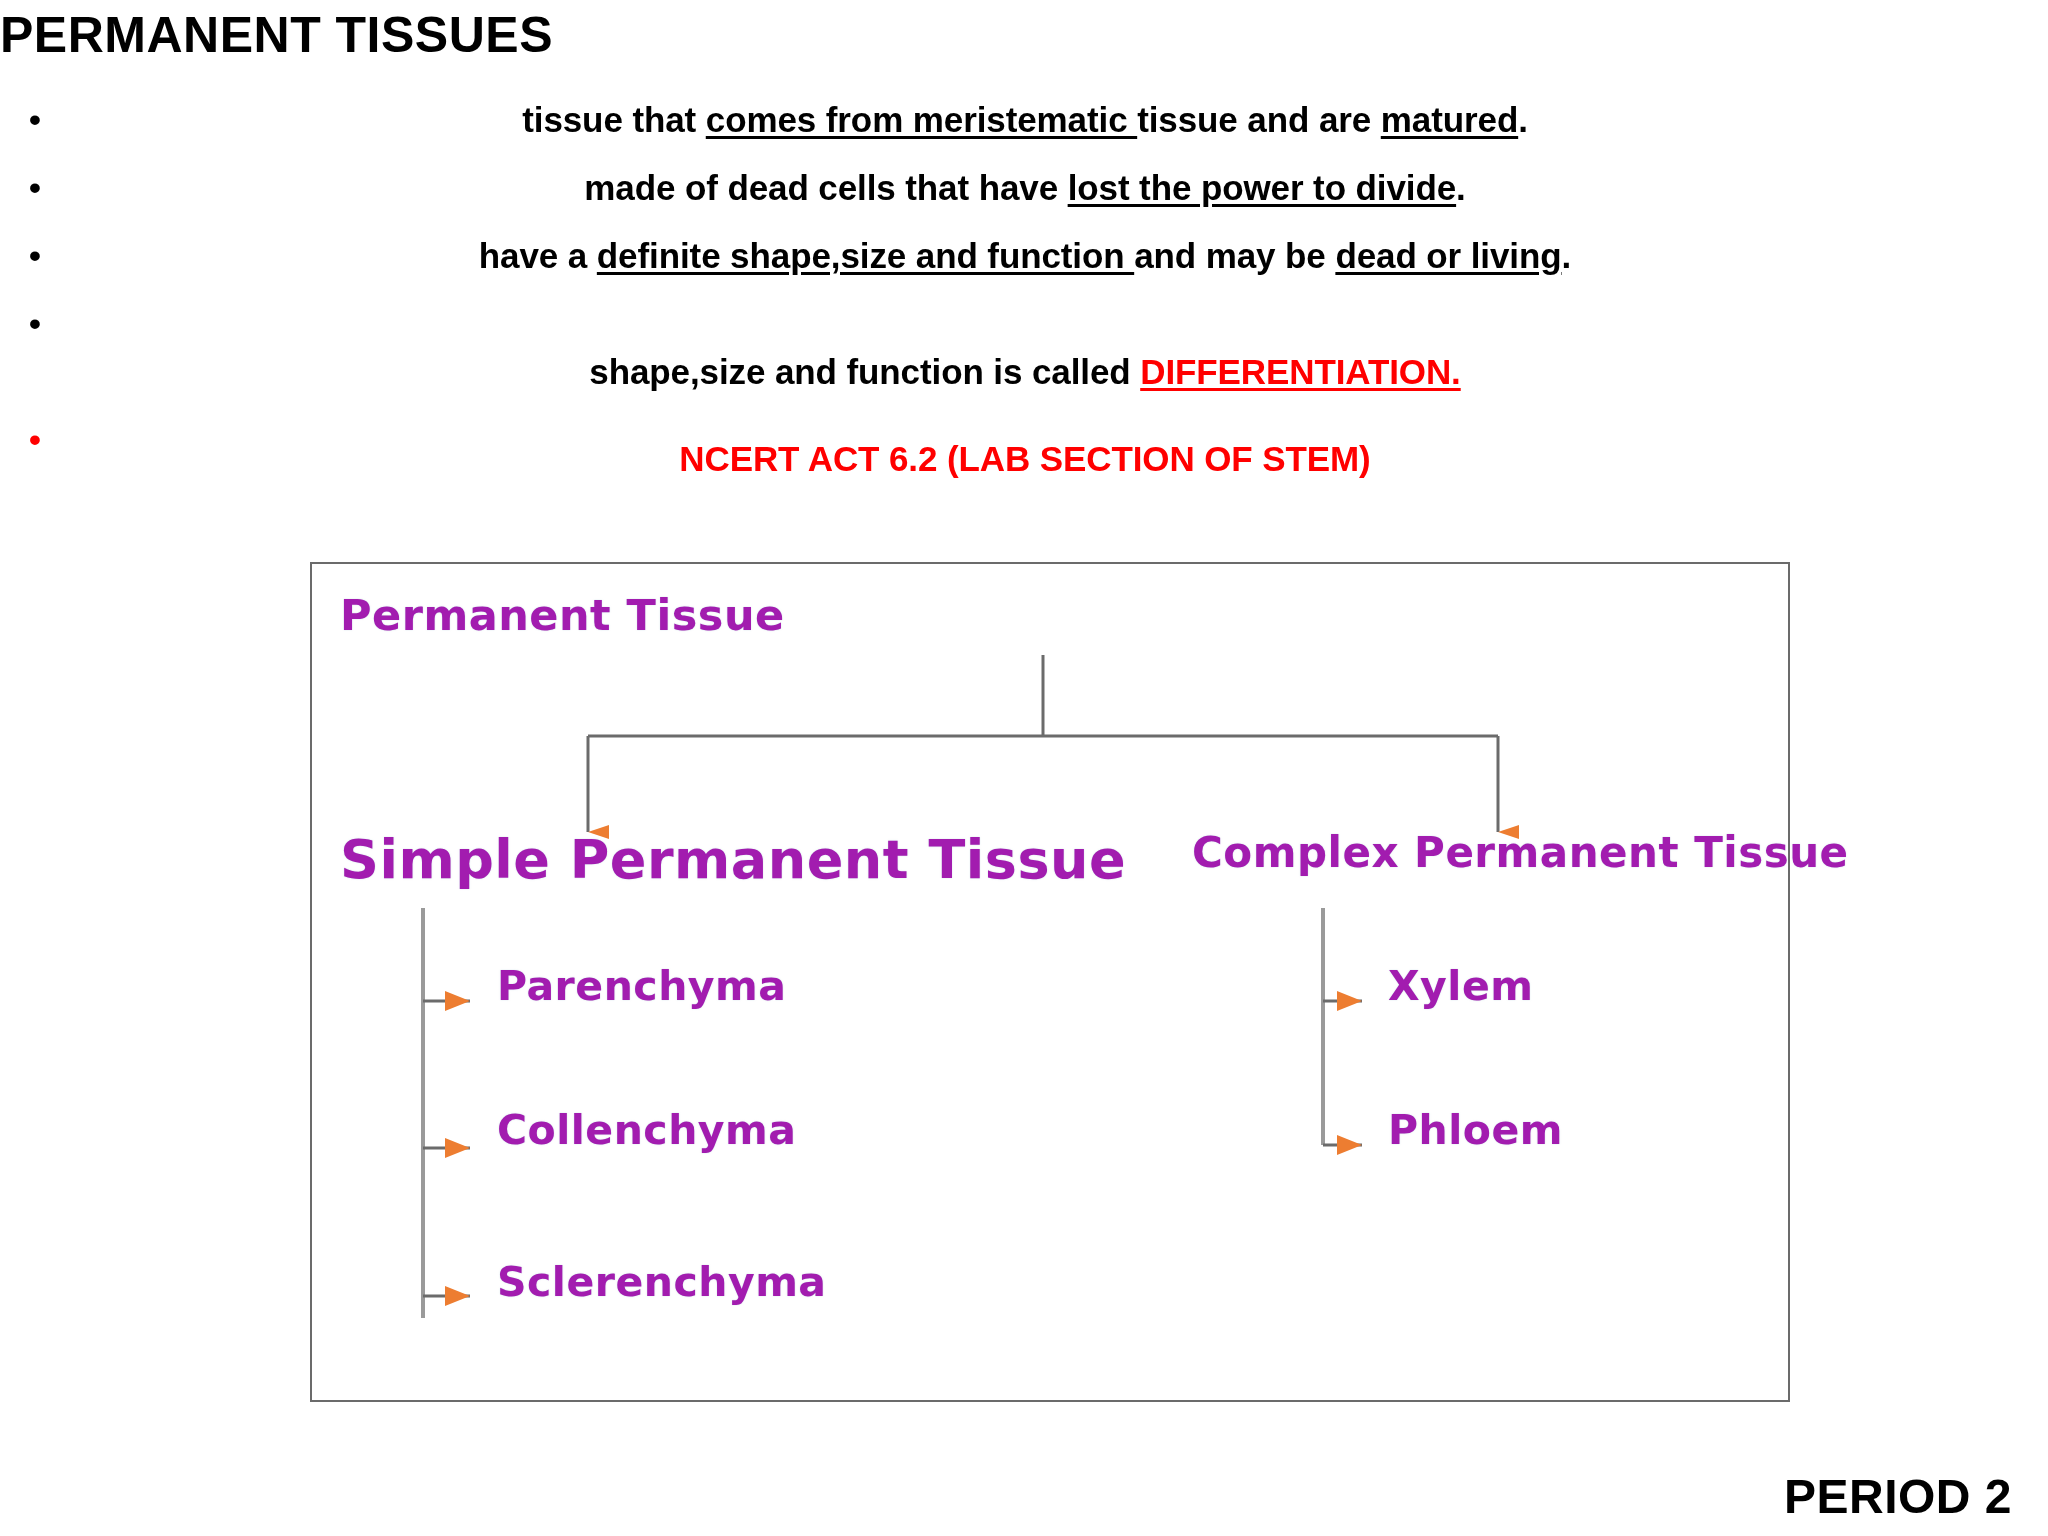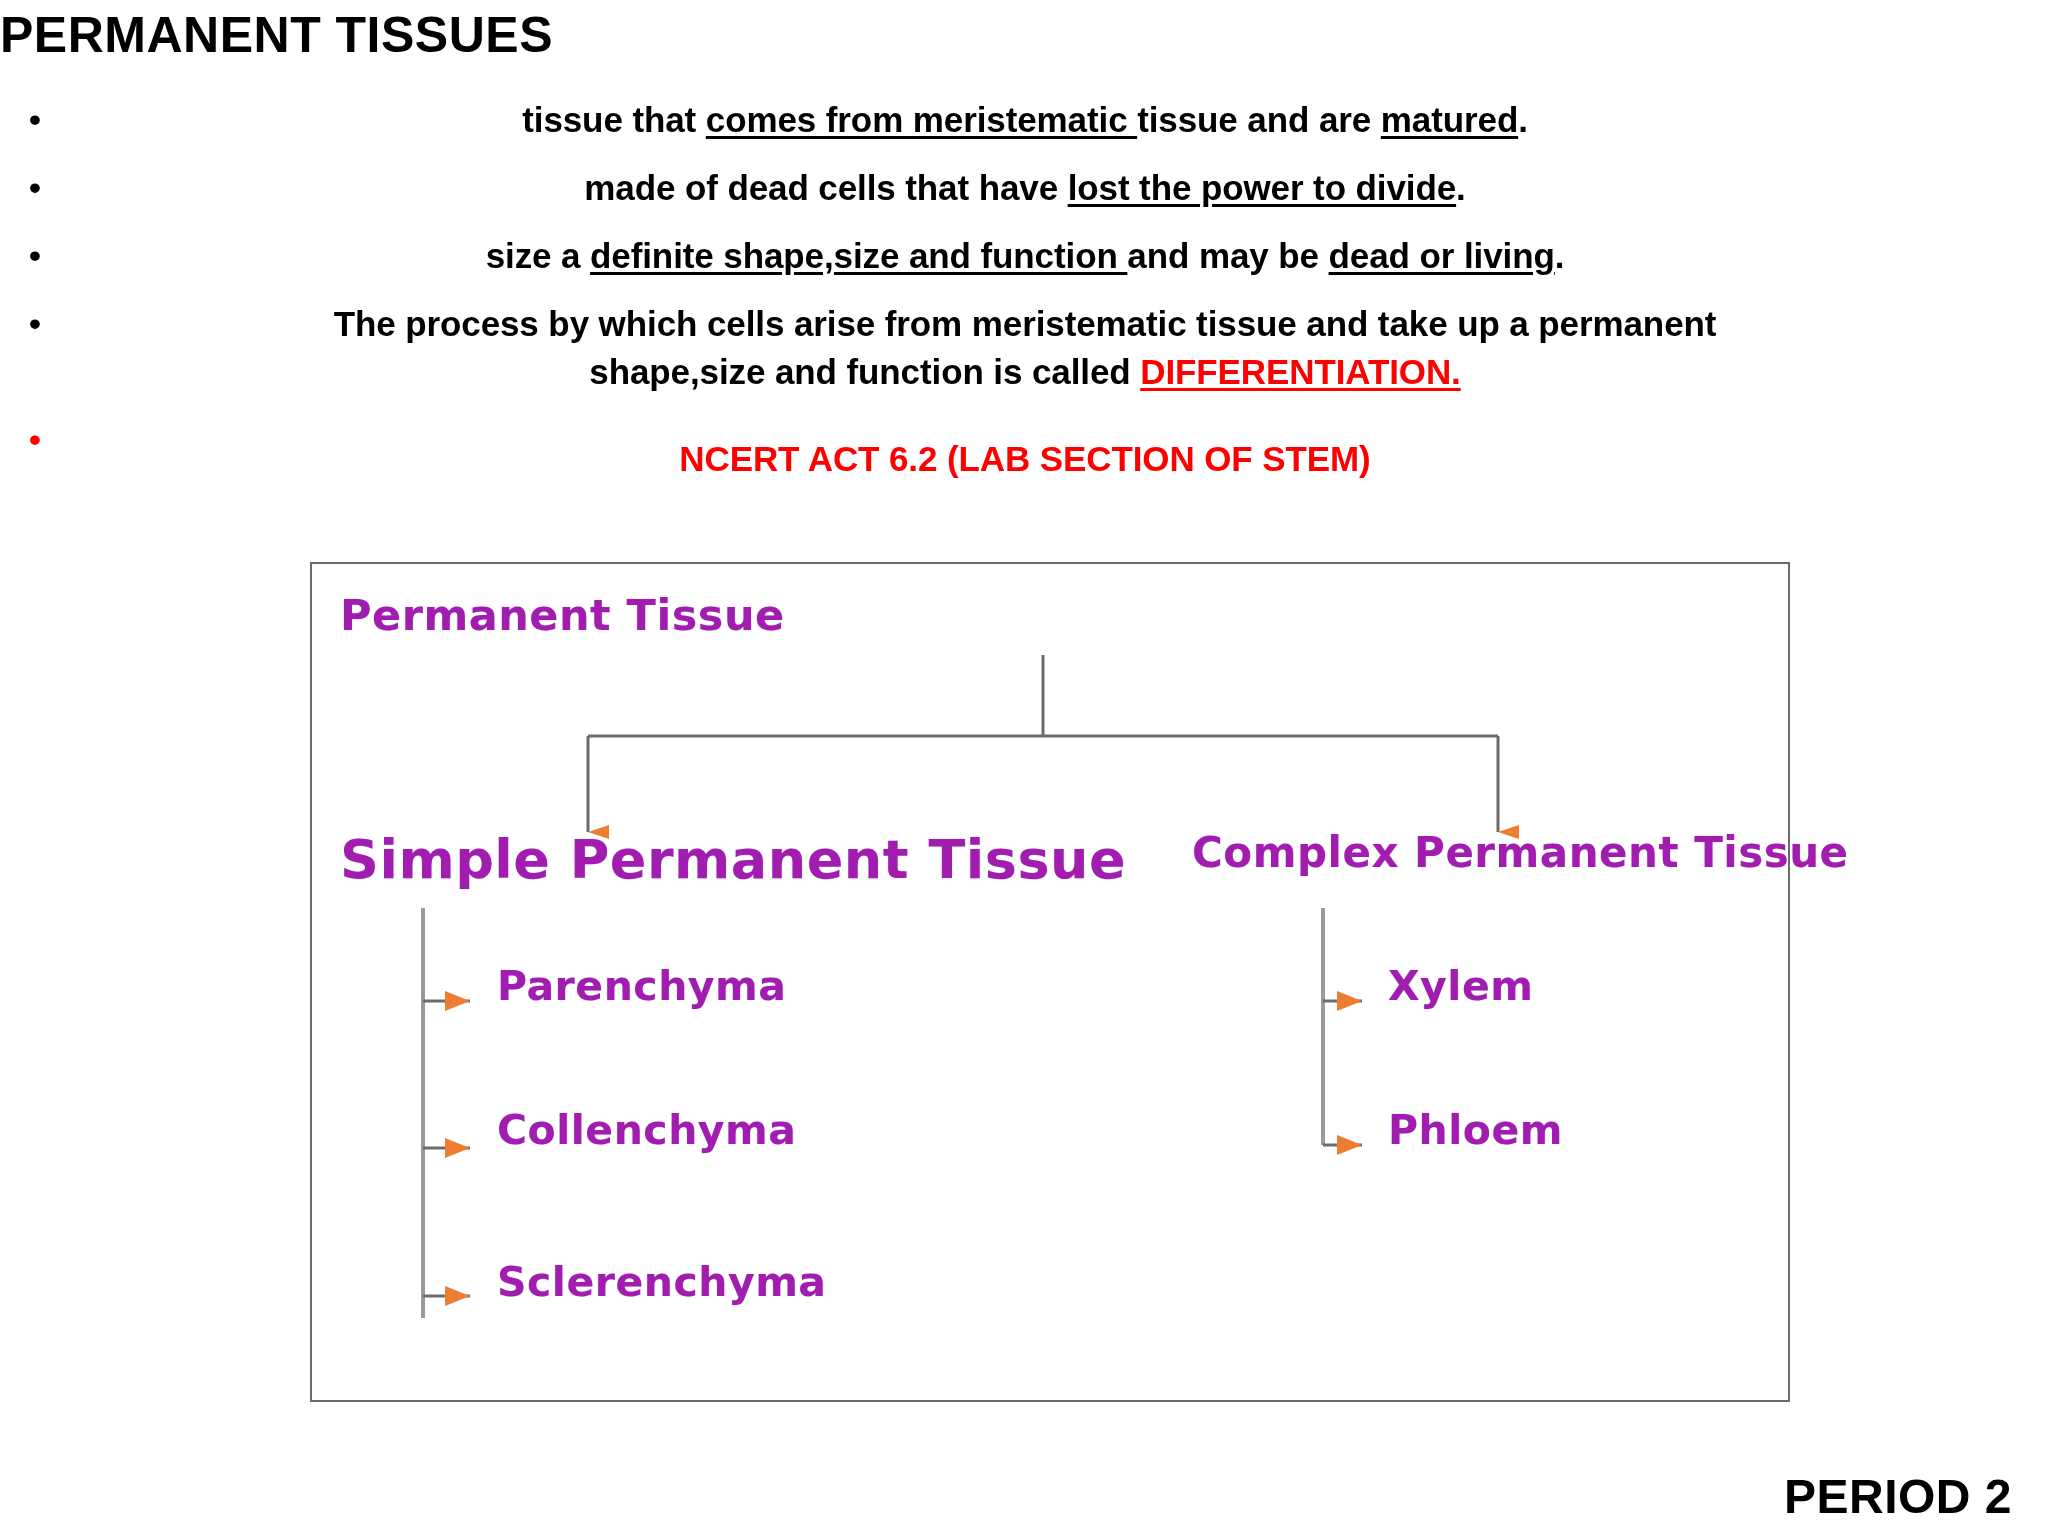--- a/index.html
+++ b/index.html
@@ -148,26 +148,26 @@
     <div class="bullet-body"><span>tissue that </span><span class="u">comes from meristematic </span><span>tissue and are </span><span class="u">matured</span><span>.</span></div>
   </div>
 
   <div class="bullet-row">
     <div class="bullet-dot">•</div>
     <div class="bullet-body"><span>made of dead cells that have </span><span class="u">lost the power to divide</span><span>.</span></div>
   </div>
 
   <div class="bullet-row">
     <div class="bullet-dot">•</div>
-    <div class="bullet-body"><span>size a </span><span class="u">definite shape,size and function </span><span>and may be </span><span class="u">dead or living</span><span>.</span></div>
-  </div>
-
-  <div class="bullet-row">
-    <div class="bullet-dot">•</div>
-    <div class="bullet-body"><span>The process by which cells  arise from meristematic tissue and  take up a permanent</span>
+    <div class="bullet-body"><span>have a </span><span class="u">definite shape,size and function </span><span>and may be </span><span class="u">dead or living</span><span>.</span></div>
+  </div>
+
+  <div class="bullet-row">
+    <div class="bullet-dot">•</div>
+    <div class="bullet-body">
       <br>
       <span>shape,size and function is called </span><span class="red-u">DIFFERENTIATION.</span></div>
   </div>
 
   <div class="bullet-row">
     <div class="bullet-dot red">•</div>
     <div class="bullet-body red">NCERT ACT 6.2 (LAB SECTION OF STEM)</div>
   </div>
 
 </div>

